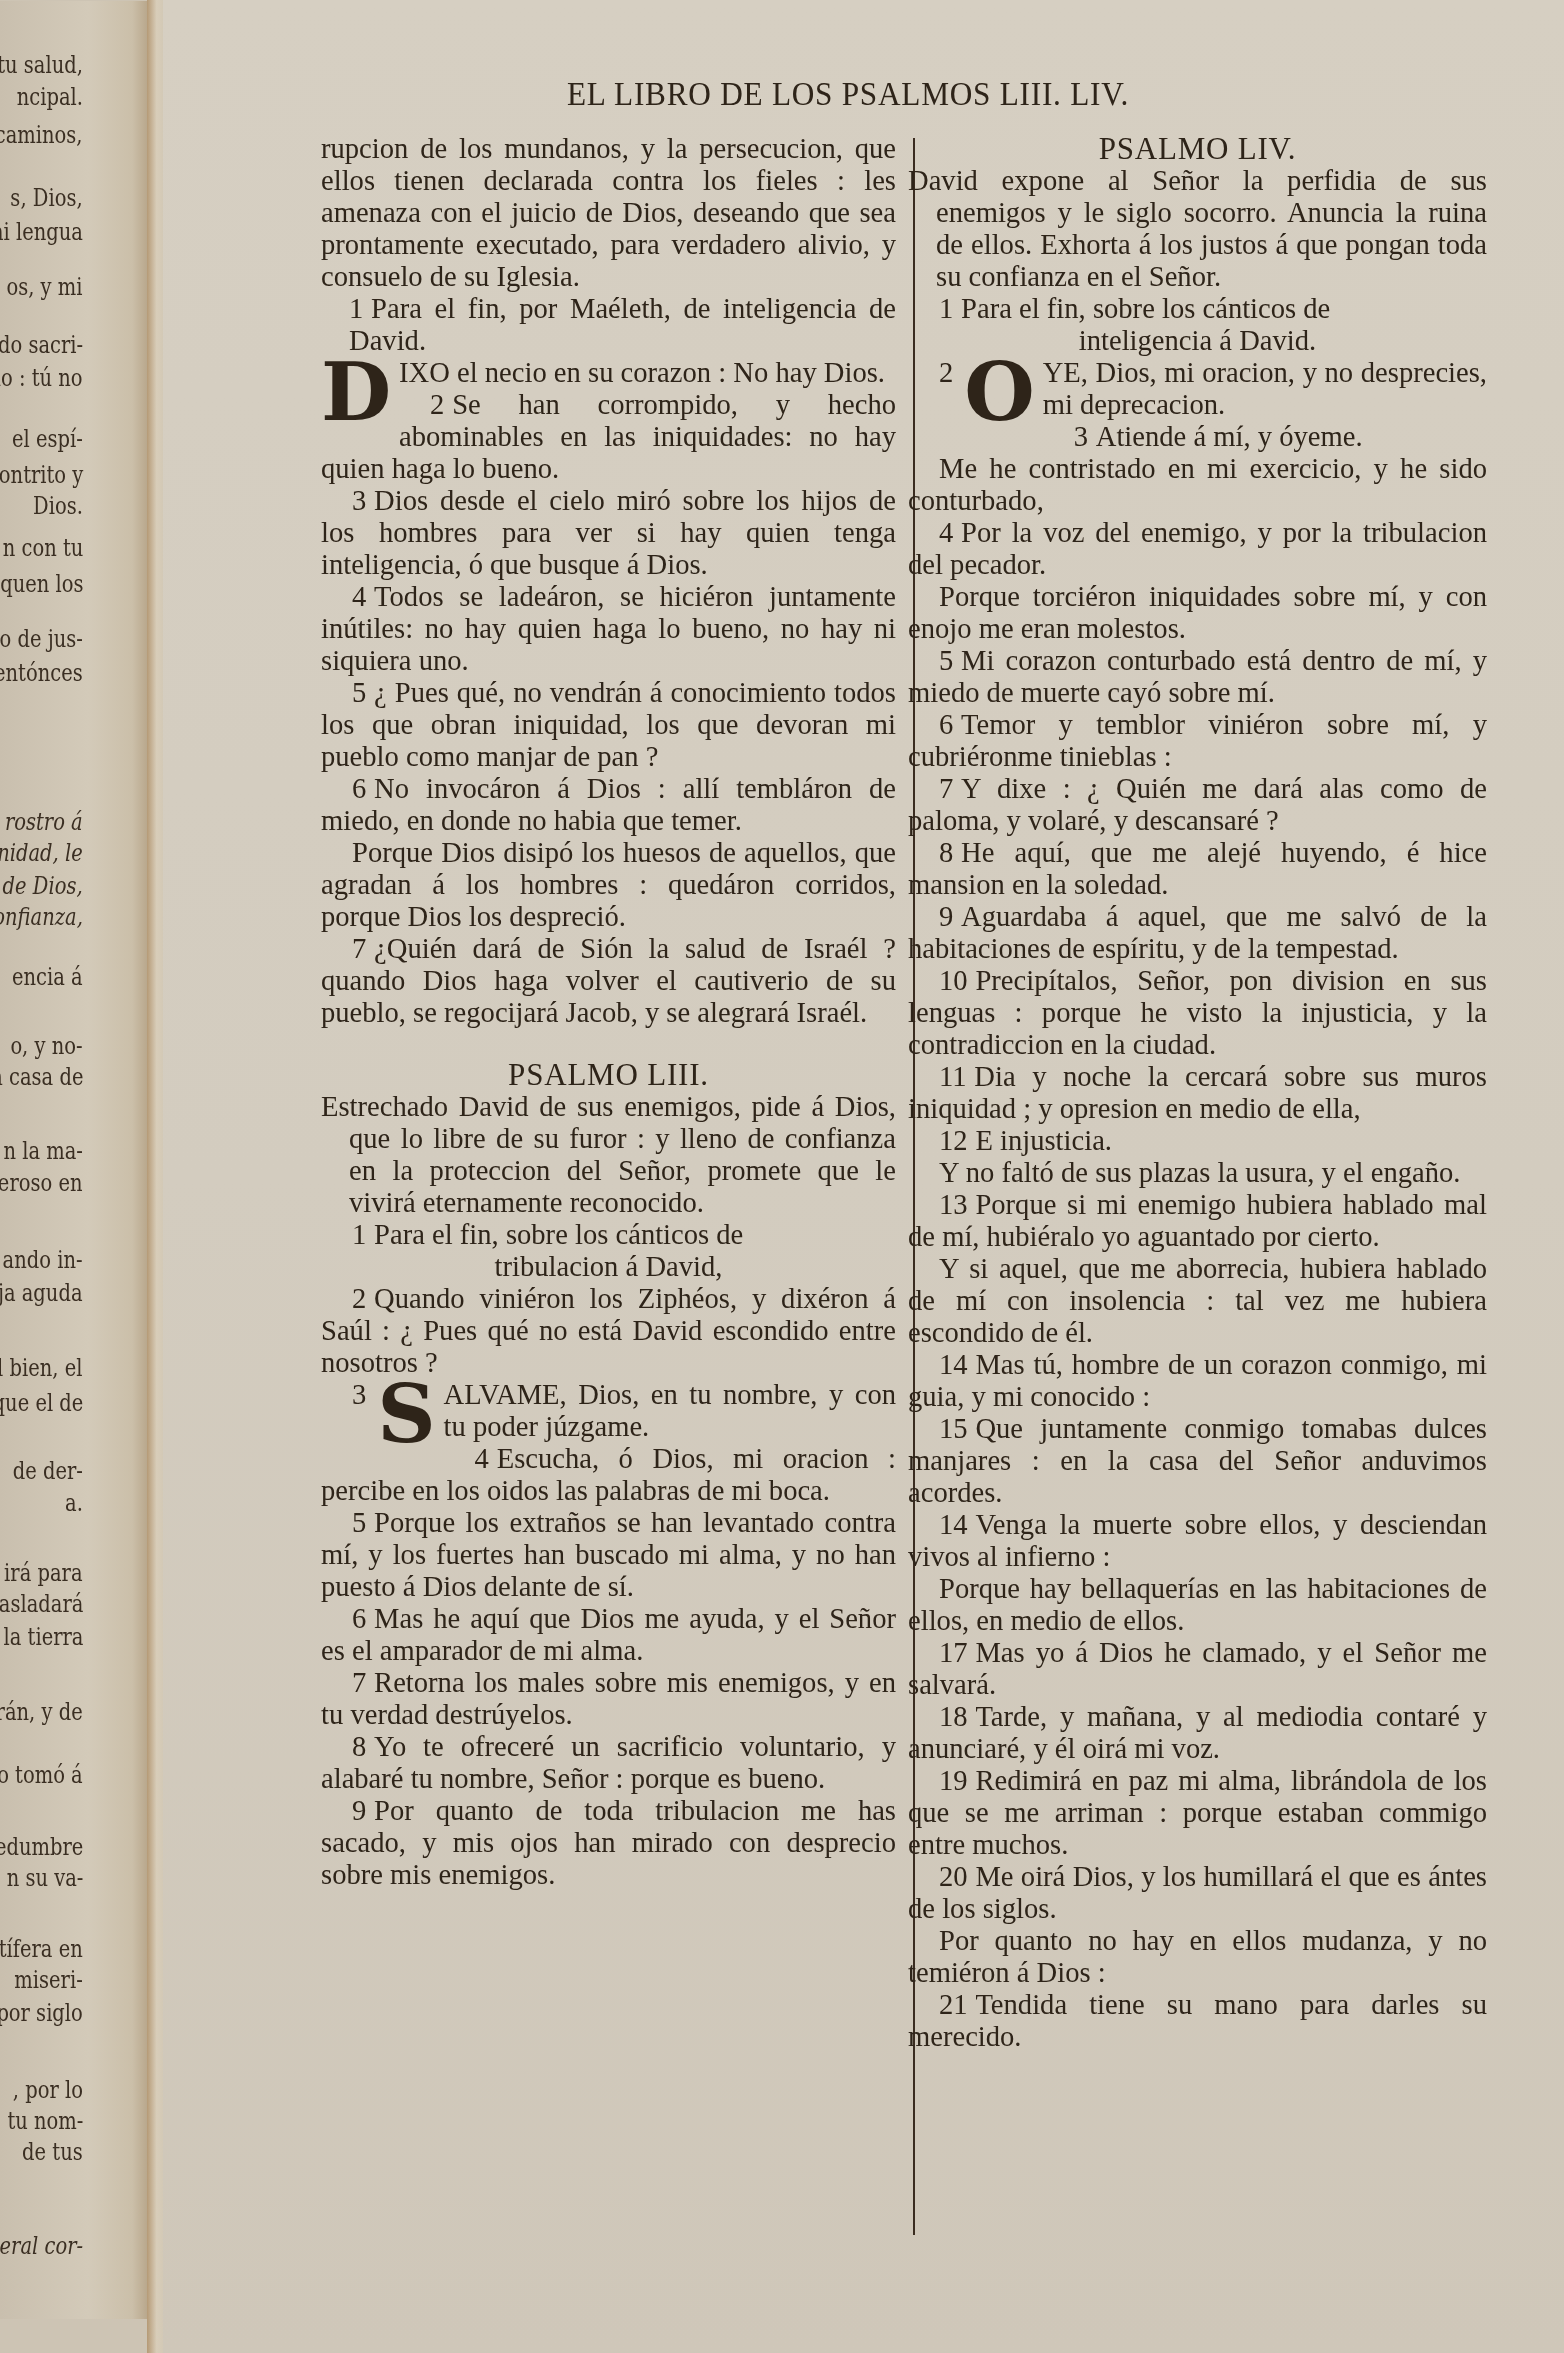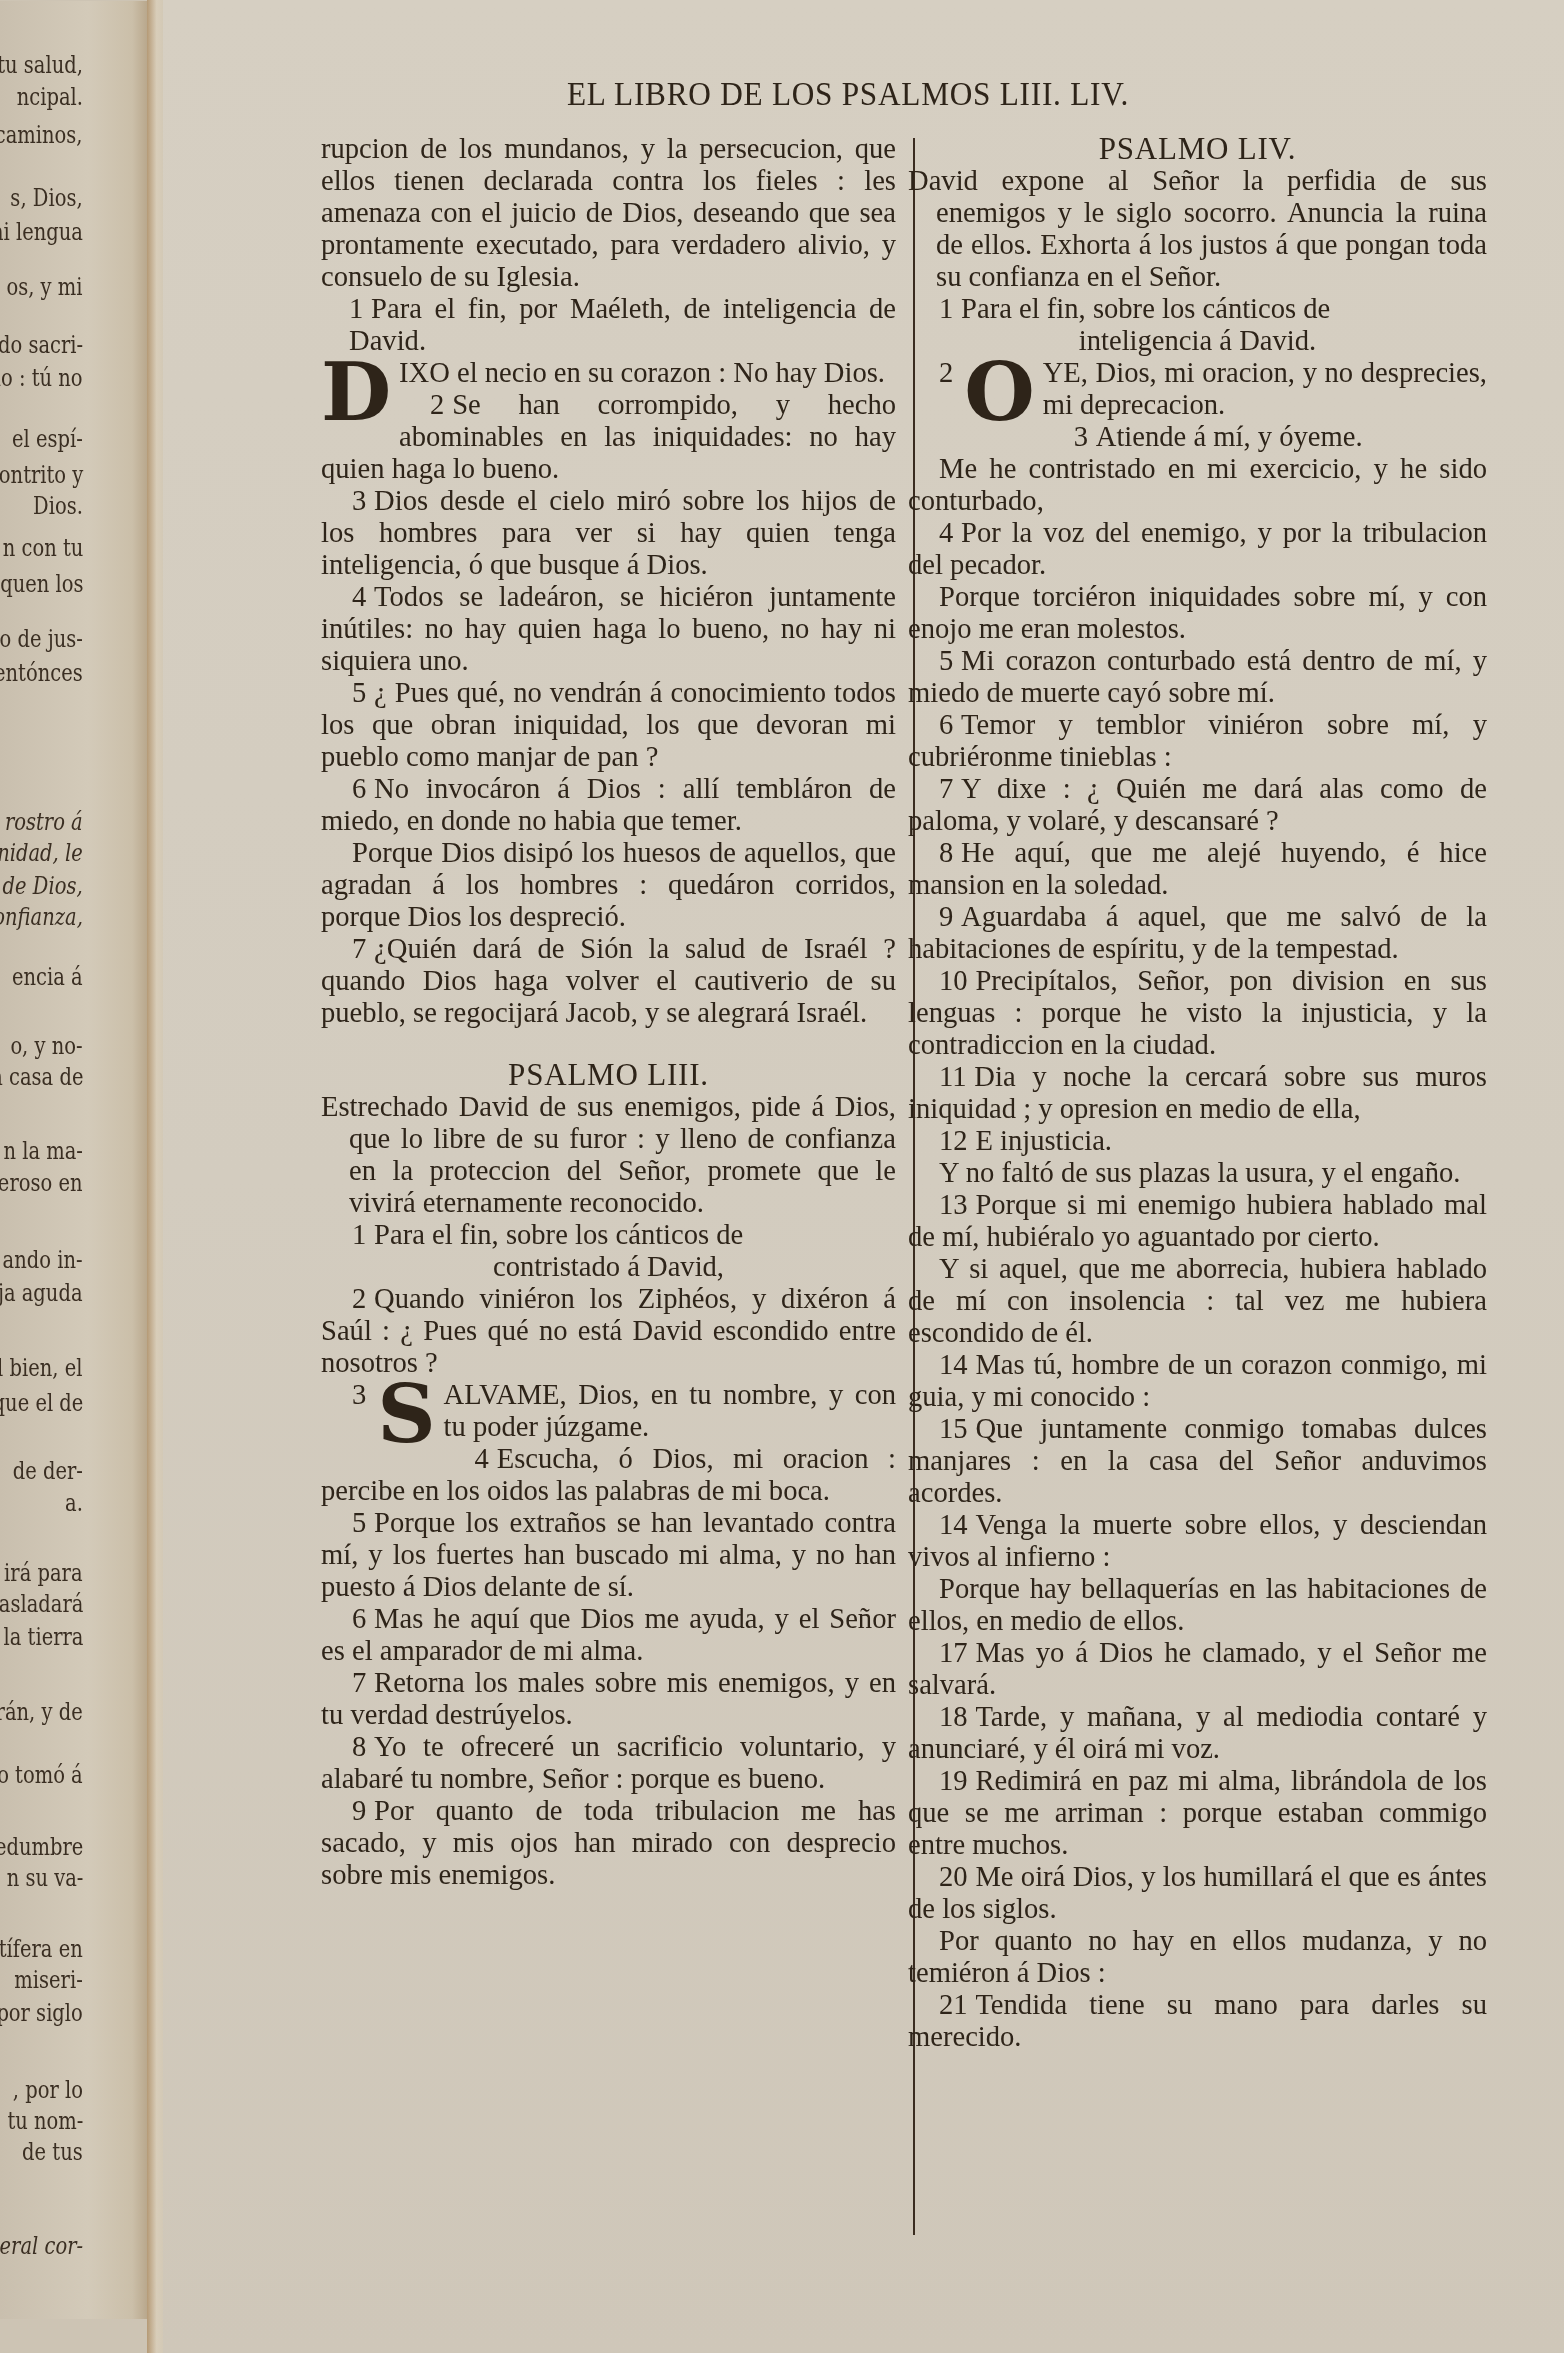--- a/index.html
+++ b/index.html
@@ -133,21 +133,21 @@
       <p class="verse"><span class="vnum">6</span><span>No invocáron á Dios : allí tembláron de miedo, en donde no habia que temer.</span></p>
       <p class="verse"><span>Porque Dios disipó los huesos de aquellos, que agradan á los hombres : quedáron corridos, porque Dios los despreció.</span></p>
       <p class="verse"><span class="vnum">7</span><span>¿Quién dará de Sión la salud de Israél ? quando Dios haga volver el cautiverio de su pueblo, se regocijará Jacob, y se alegrará Israél.</span></p>
     </div>
 
   <p class="psalm-head">PSALMO LIII.</p>
   <p class="intro hang">Estrechado David de sus enemigos, pide á Dios, que lo libre de su furor : y lleno de confianza en la proteccion del Señor, promete que le vivirá eternamente reconocido.</p>
   <p class="verse">
     <span class="vnum">1</span><span>Para el fin, sobre los cánticos de</span>
   </p>
-  <p class="center">contristado á David,</p>
+  <p class="center">tribulacion á David,</p>
   <p class="verse">
     <span class="vnum">2</span><span>Quando viniéron los Ziphéos, y dixéron á Saúl : ¿ Pues qué no está David escondido entre nosotros ?</span>
   </p>
   <p class="verse" style="text-indent:0;padding-left:31px">
     <span class="vnum" style="float:left;margin-right:11px">3</span><span class="drop">S</span><span>ALVAME, Dios, en tu nombre, y con tu poder júzgame.</span>
   </p>
   <div id="l53">
       <p class="verse"><span class="vnum">4</span><span>Escucha, ó Dios, mi oracion : percibe en los oidos las palabras de mi boca.</span></p>
       <p class="verse"><span class="vnum">5</span><span>Porque los extraños se han levantado contra mí, y los fuertes han buscado mi alma, y no han puesto á Dios delante de sí.</span></p>
       <p class="verse"><span class="vnum">6</span><span>Mas he aquí que Dios me ayuda, y el Señor es el amparador de mi alma.</span></p>

